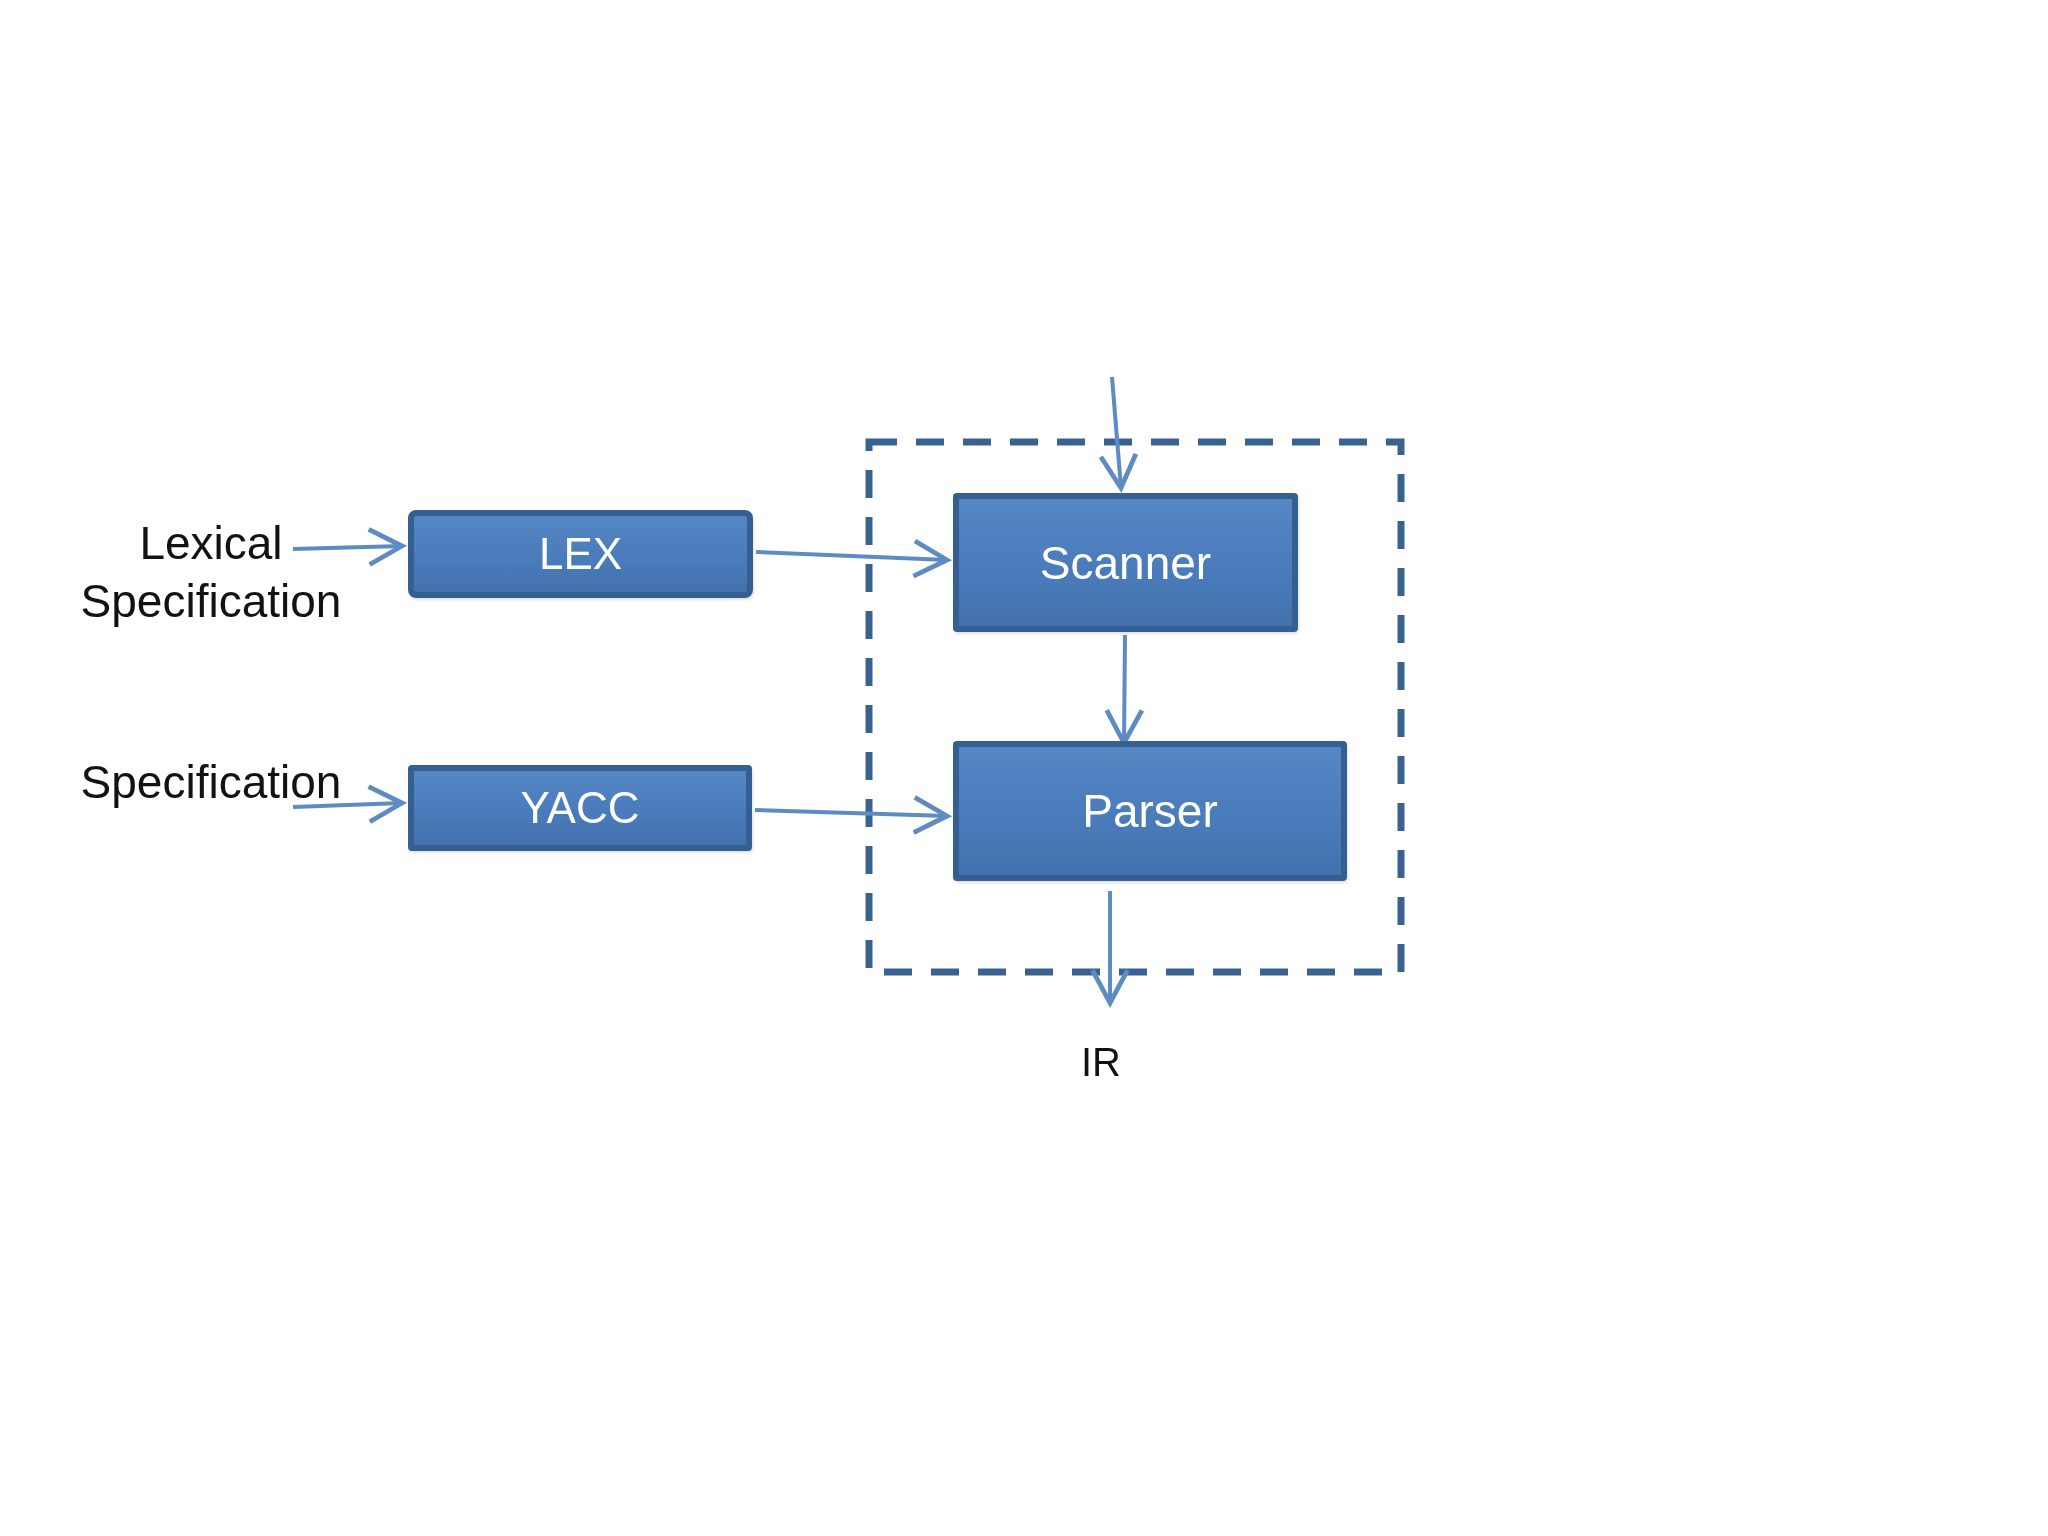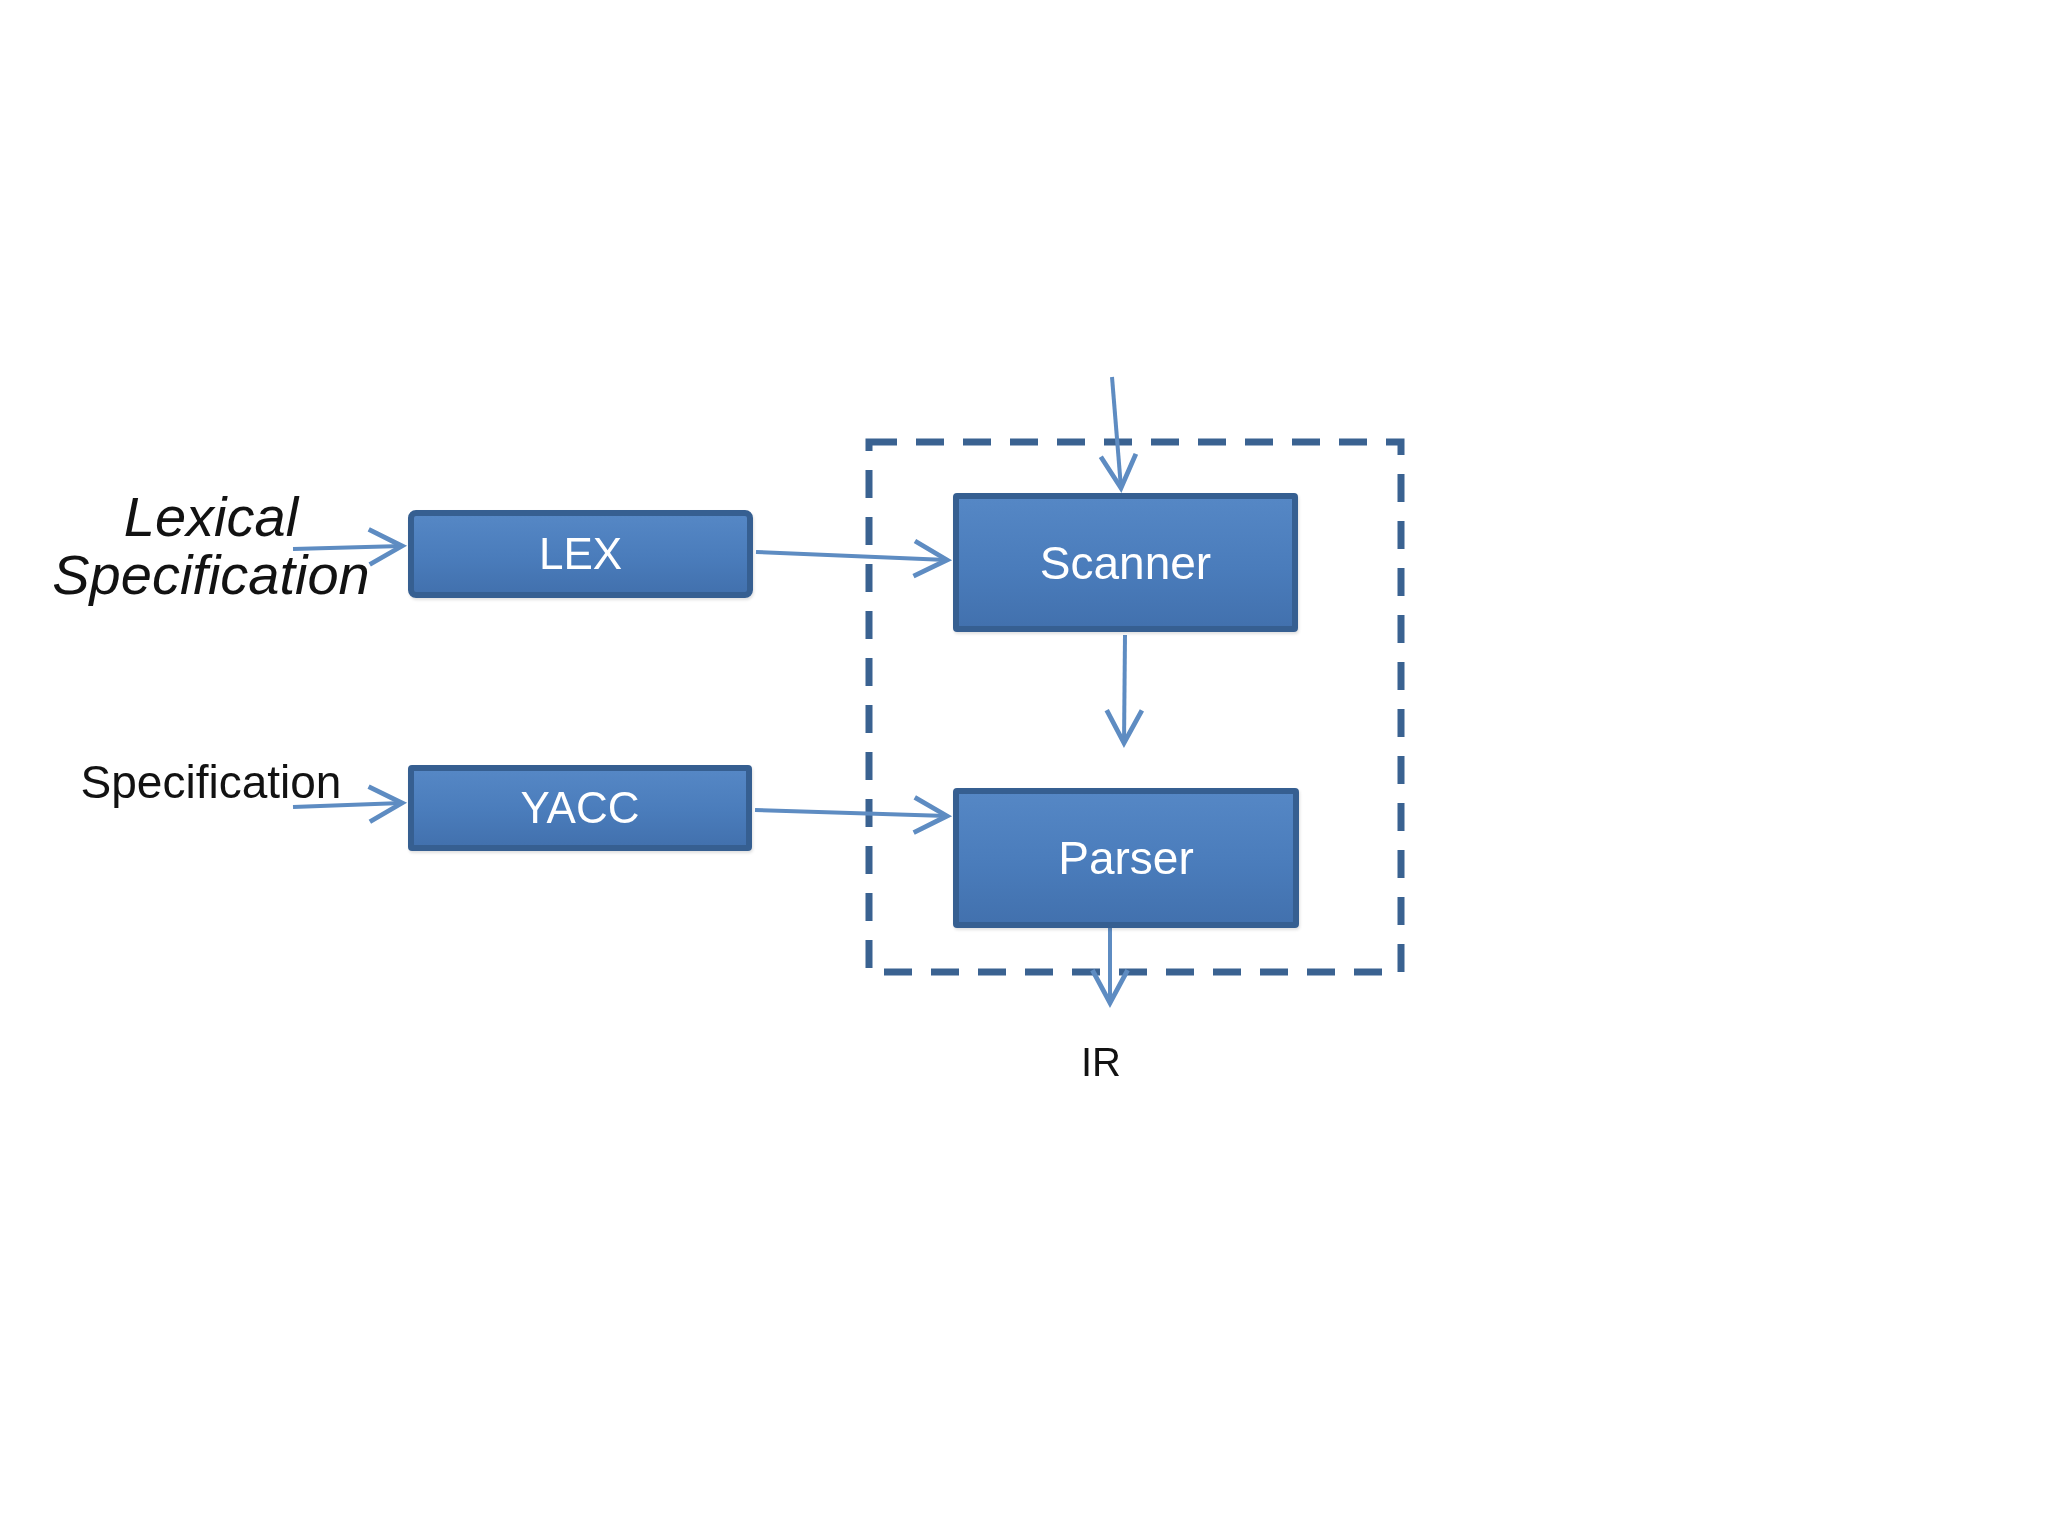--- a/index.html
+++ b/index.html
@@ -19,24 +19,24 @@
     position:absolute; box-sizing:border-box;
     background:linear-gradient(180deg, var(--fill-top) 0%, var(--fill-mid) 55%, var(--fill-bot) 100%);
     border:6px solid var(--border); border-radius:4px;
     display:flex; align-items:center; justify-content:center;
     color:var(--boxtext);
     box-shadow:1px 2px 3px rgba(0,0,0,0.12);
   }
   .node-lex    {left:408px; top:510px; width:345px; height:88px;  font-size:44px;border-radius:8px;}
   .node-yacc   {left:408px; top:765px; width:344px; height:86px;  font-size:44px;}
   .node-scanner{left:953px; top:493px; width:345px; height:139px; font-size:46px;}
-  .node-parser {left:953px; top:788px; width:346px; height:140px; font-size:46px;justify-content:center;}
+  .node-parser {left:953px; top:741px; width:394px; height:140px; font-size:46px;justify-content:center;}
   .label{position:absolute; text-align:center; line-height:1.22;}
   .label-source{left:880px; top:300px; width:500px; font-size:48px;}
-  .label-lexspec{left:26px;  top:488px; width:370px; font-size:56px; line-height:58px;font-style:italic;}
+  .label-lexspec{left:26px;  top:514px; width:370px; font-size:46px; line-height:58px;}
   .label-synspec{left:26px;  top:753px; width:370px; font-size:46px; line-height:58px;}
   .label-ir{left:1001px; top:1038px; width:200px; font-size:40px;}
 </style>
 </head>
 <body>
 
 <div class="canvas">
 
   <svg class="svg-layer" viewBox="0 0 2048 1536">
     <defs>

